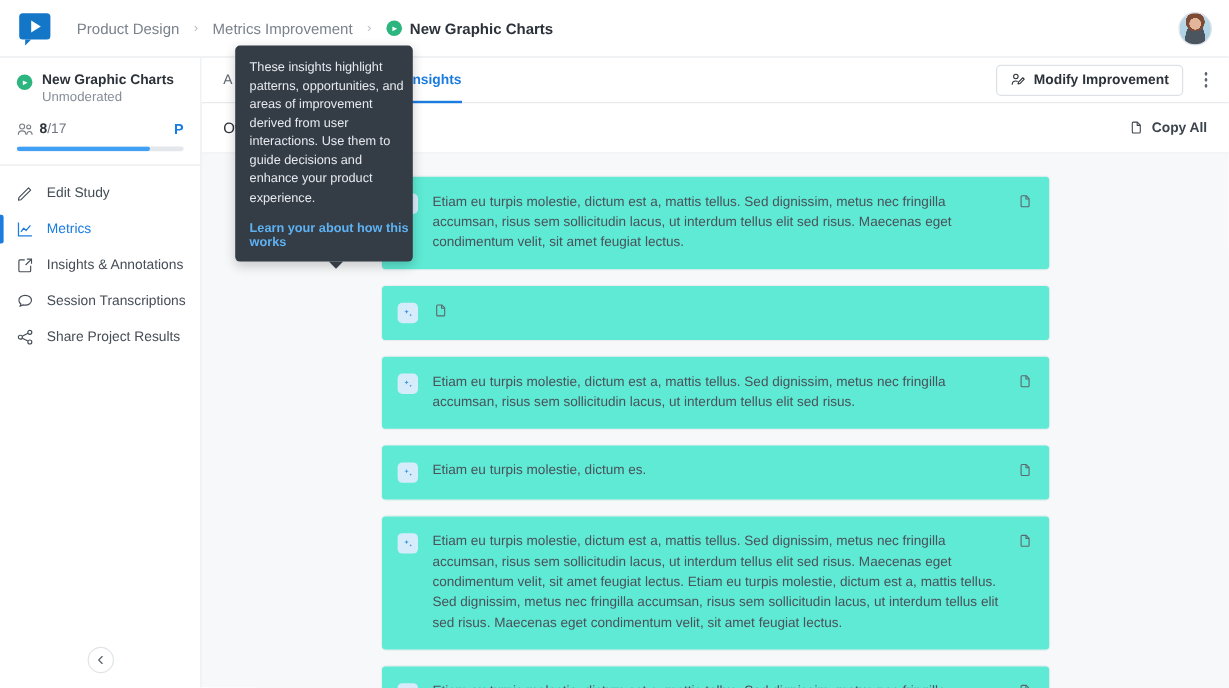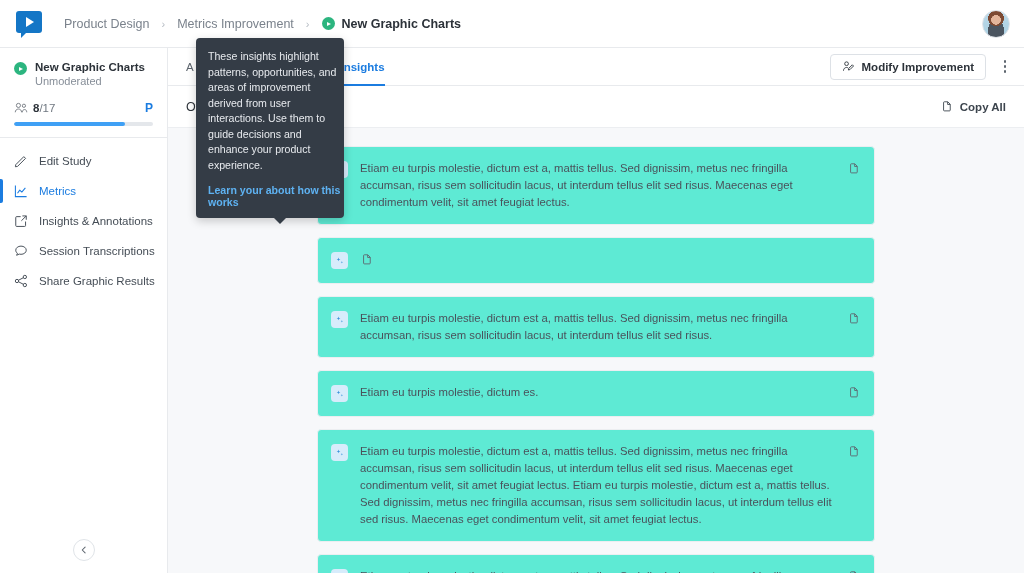--- a/index.html
+++ b/index.html
@@ -263,21 +263,21 @@
           </svg>
           <span>Session Transcriptions</span>
         </div>
         <div class="nav-item">
           <svg class="nav-ico" viewBox="0 0 16 16">
             <circle cx="12.4" cy="3.4" r="1.9" fill="none" stroke="#454d56" stroke-width="1.1"></circle>
             <circle cx="3.4" cy="8" r="1.9" fill="none" stroke="#454d56" stroke-width="1.1"></circle>
             <circle cx="12.4" cy="12.6" r="1.9" fill="none" stroke="#454d56" stroke-width="1.1"></circle>
             <path d="M5.2 7.1l5.4-2.8M5.2 8.9l5.4 2.8" fill="none" stroke="#454d56" stroke-width="1.1"></path>
           </svg>
-          <span>Share Graphic Results</span>
+          <span>Share Project Results</span>
         </div>
       </div>
 
       <div class="collapse-wrap">
         <div class="collapse-btn">
           <svg viewBox="0 0 10 10">
             <path d="M6.4 1.4 2.8 5l3.6 3.6" fill="none" stroke="#5d656e" stroke-width="1.3" stroke-linecap="round" stroke-linejoin="round"></path>
           </svg>
         </div>
       </div>

